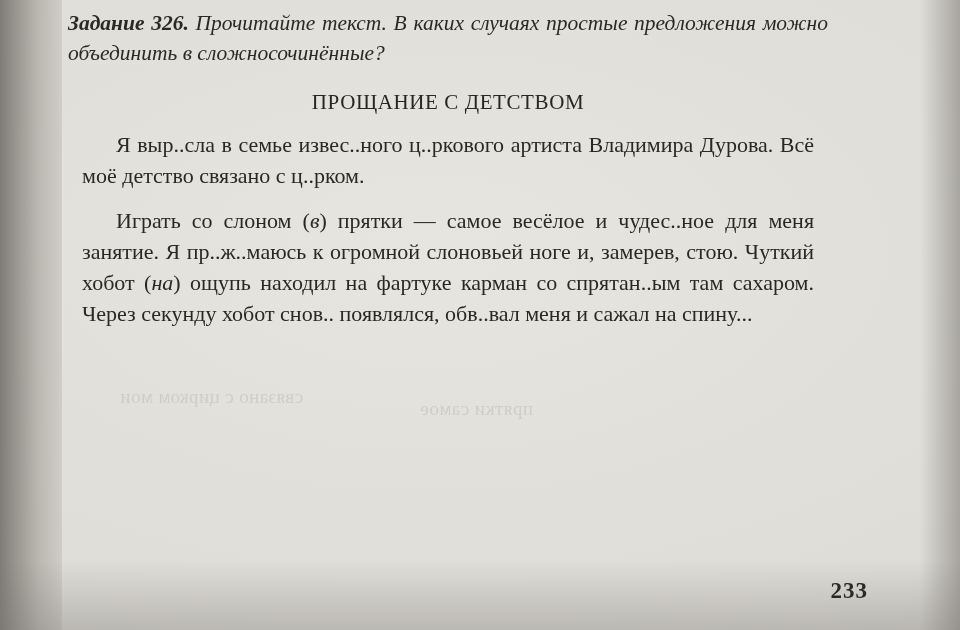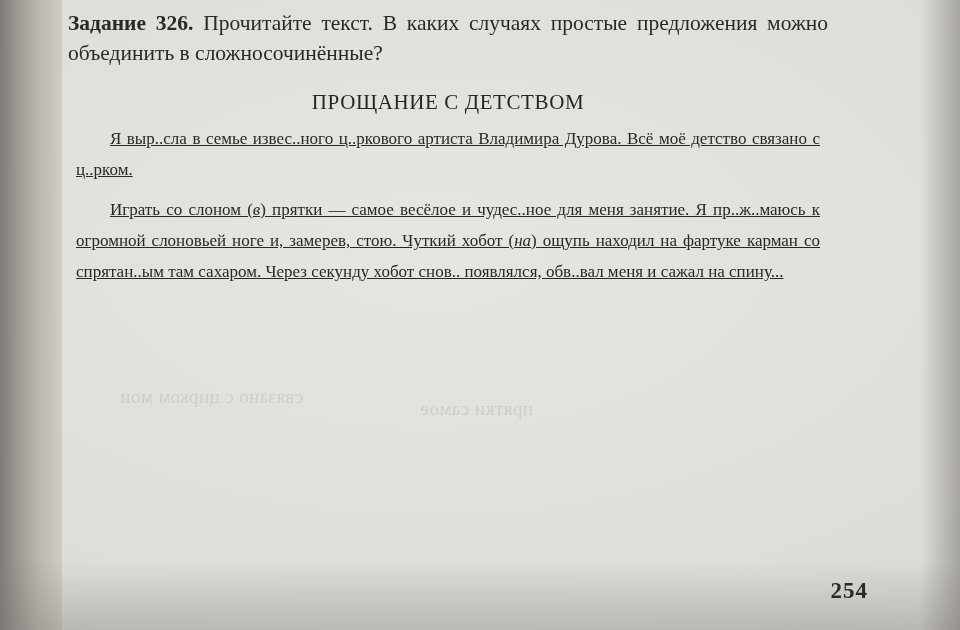--- a/index.html
+++ b/index.html
@@ -62,33 +62,33 @@
 
   #text-column {
     position: absolute;
     left: 68px;
     top: 8px;
     width: 760px;
     color: #2b2926;
   }
 
   p {
-    margin: 8px;
-    font-size: 17px;
+    margin: 14px;
+    font-size: 22px;
     line-height: 31px;
     text-align: justify;
     color: #2a2825;
-    text-decoration: underline;
   }
 
   .task-line {
     text-align: justify;
     font-size: 21.5px;
     line-height: 30px;
     margin-bottom: 16px;
+    font-style: italic;
   }
   .task-label {
     font-weight: bold;
   }
 
   .heading {
     text-align: center;
     font-size: 21px;
     letter-spacing: .6px;
     margin: 22px 0 8px 0;
@@ -136,14 +136,14 @@
     <div class="heading">ПРОЩАНИЕ С ДЕТСТВОМ</div>
 
     <p class="para">Я выр..сла в семье извес..ного ц..ркового артиста Владимира Дурова. Всё моё детство связано с ц..рком.</p>
 
     <p class="para">Играть со слоном (<i class="ital">в</i>) прятки — самое весёлое и чудес..ное для меня занятие. Я пр..ж..маюсь к огромной слоновьей ноге и, замерев, стою. Чуткий хобот (<i class="ital">на</i>) ощупь находил на фартуке карман со спрятан..ым там сахаром. Через секунду хобот снов.. появлялся, обв..вал меня и сажал на спину...</p>
 
 
 
   </div>
 
-  <div id="folio">254</div>
+  <div id="folio">233</div>
 </div>
 
 </body></html>

